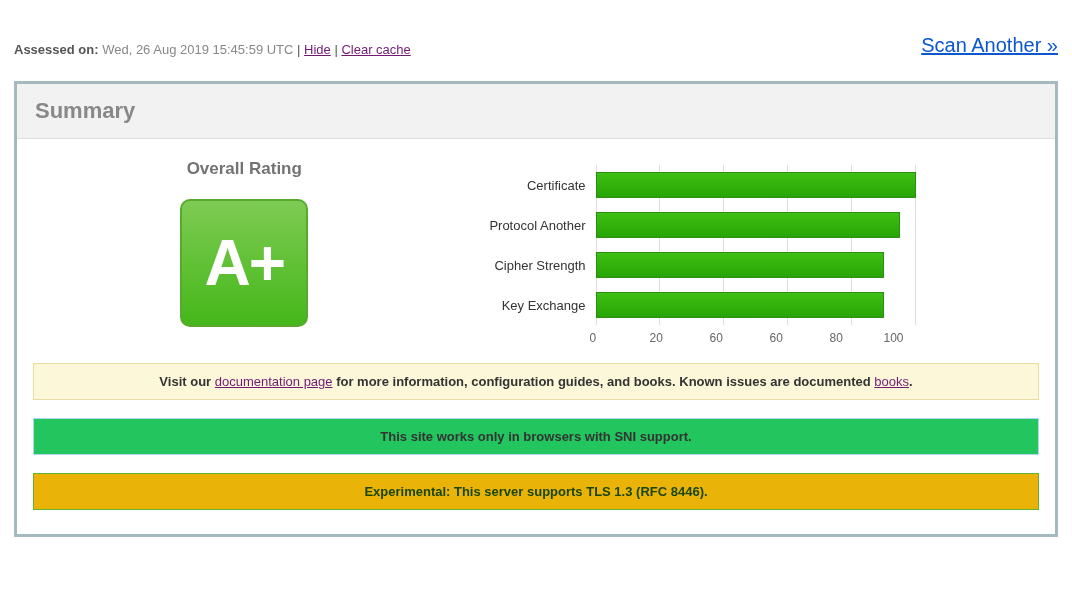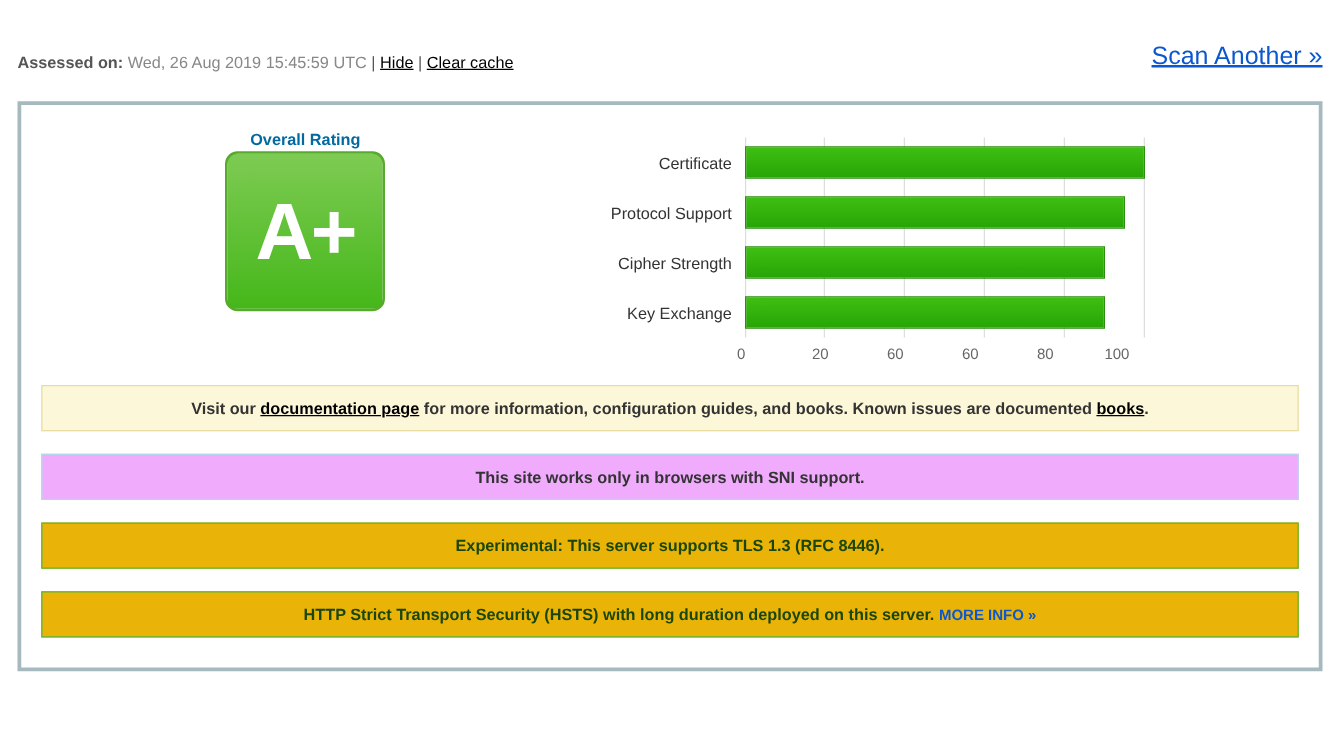--- a/index.html
+++ b/index.html
@@ -20,21 +20,21 @@
   }
   h1.title .host { color: #222222; }
   h1.title .ip { color: #888888; font-size: 18px; font-weight: normal; }
   .assessed {
     font-size: 13px;
     color: #555555;
     margin-top: 4px;
   }
   .assessed .label { font-weight: bold; color: #555555; }
   .assessed .value { color: #888888; }
-  .assessed a, .scan-another, a.linklike { color: #000000; text-decoration: underline; cursor: pointer; }
+  .assessed a, .scan-another, a.linklike { color: #701a75; text-decoration: underline; cursor: pointer; }
   .scan-another {
     font-size: 20px;
     font-weight: normal;
     color: #0b57d0;
     text-decoration: underline;
     margin-top: 20px;
   }
   .report-box {
     margin-top: 24px;
     border: 3px solid #a6b9bf;
@@ -47,21 +47,21 @@
   }
   .summary-head h2 {
     margin: 0;
     font-size: 22px;
     color: #888888;
     font-weight: bold;
   }
   .summary-body { padding: 16px 16px 24px 16px; }
   .rating-chart-row { display: flex; align-items: flex-start; }
   .rating-col { width: 42%; text-align: center; }
-  .rating-label { color: #0369a1; font-weight: bold; font-size: 13px; margin-top: 4px; margin-bottom: 2px; }
+  .rating-label { color: #737373; font-weight: bold; font-size: 17px; margin-top: 4px; margin-bottom: 20px; }
   .grade-badge {
     width: 128px; height: 128px;
     margin: 0 auto;
     border-radius: 10px;
     background: linear-gradient(to bottom, #7ecb53, #45b71a);
     border: 2px solid #58aa2f;
     display: flex; align-items: center; justify-content: center;
     color: #ffffff;
     font-size: 64px;
     font-weight: bold;
@@ -91,39 +91,42 @@
   .banner {
     margin-top: 18px;
     padding: 10px 12px;
     text-align: center;
     font-size: 13px;
     font-weight: bold;
     color: #333;
     border: 1px solid;
   }
   .banner.yellow { background: #fdf7d9; border-color: #e8dca0; }
-  .banner.blue   { background: #f0abfc; border-color: #b6d6ee; }
+  .banner.blue   { background: #22c55e; border-color: #b6d6ee; }
   .banner.green  { background: #eab308; border-color: #5fb52f; color: #1a4607; }
-  .banner a { font-weight: bold; margin-top: 20px; }
+  .banner a { font-weight: normal; margin-top: 20px; }
   .banner.green a { color: #0b57d0; font-size: 12px; }
 </style>
 </head>
 <body>
 
 <div class="header-row">
   <div>
     <div class="assessed">
       <span class="label">Assessed on:</span>
       <span class="value">Wed, 26 Aug 2019 15:45:59 UTC</span><span> | </span><a class="linklike">Hide</a><span> | </span><a class="linklike">Clear cache</a>
     </div>
   </div>
   <a class="scan-another">Scan Another »</a>
 </div>
 
 <div class="report-box">
+  <div class="summary-head">
+    <h2>Summary</h2>
+  </div>
   <div class="summary-body">
     <div class="rating-chart-row">
       <div class="rating-col">
         <div class="rating-label">Overall Rating</div>
         <div class="grade-badge">
           <span>A+</span>
         </div>
       </div>
       <div class="chart-col">
         <div class="chart">
@@ -135,21 +138,21 @@
               <div class="g glast"></div>
           </div>
           <div class="bars">
             <div class="bar-row">
               <div class="bar-label">Certificate</div>
               <div class="bar-track">
                   <div class="bar-fill" style="width: 100%;"></div>
                 </div>
             </div>
             <div class="bar-row">
-              <div class="bar-label">Protocol Support</div>
+              <div class="bar-label">Protocol Another</div>
               <div class="bar-track">
                   <div class="bar-fill" style="width: 95%;"></div>
                 </div>
             </div>
             <div class="bar-row">
               <div class="bar-label">Cipher Strength</div>
               <div class="bar-track">
                   <div class="bar-fill" style="width: 90%;"></div>
                 </div>
             </div>
@@ -177,18 +180,14 @@
     </div>
 
     <div class="banner blue">
       <span>This site works only in browsers with SNI support.</span>
     </div>
 
     <div class="banner green">
       <span>Experimental: This server supports TLS 1.3 (RFC 8446).</span>
     </div>
 
-    <div class="banner green">
-      <span>HTTP Strict Transport Security (HSTS) with long duration deployed on this server. </span>
-      <a>MORE INFO »</a>
-    </div>
   </div>
 </div>
 
 </body></html>

